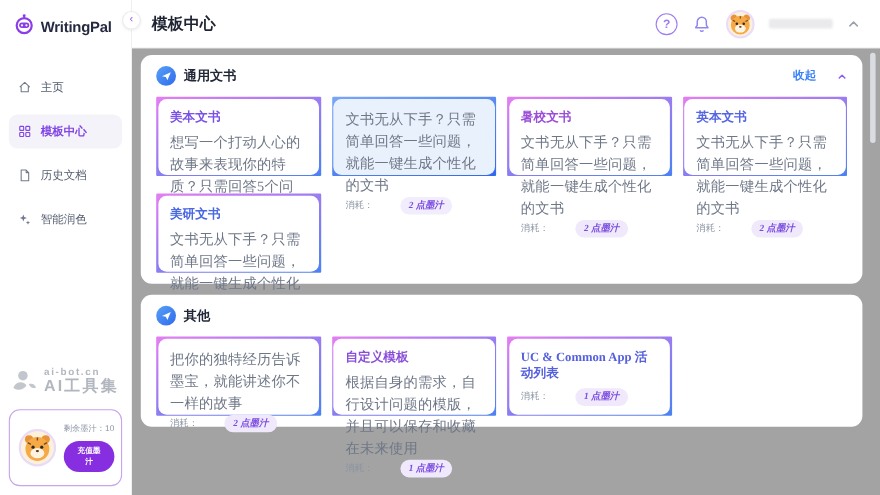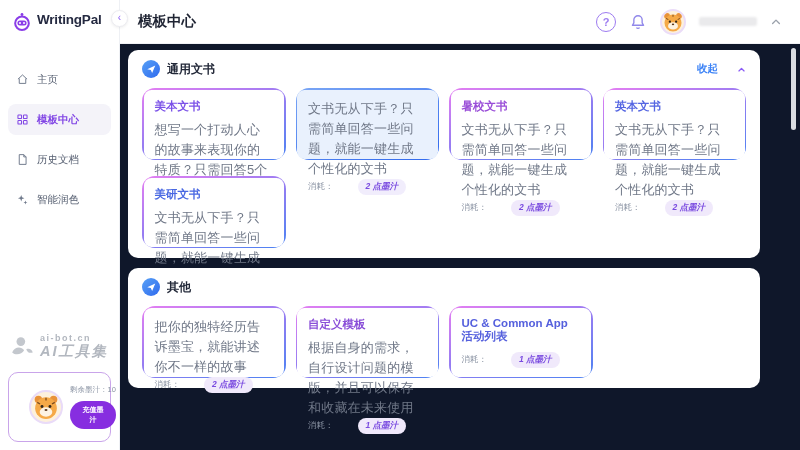--- a/index.html
+++ b/index.html
@@ -3,36 +3,36 @@
 <meta charset="utf-8">
 <style>
   * { margin:0; padding:0; box-sizing:border-box; }
   html,body { width:800px; height:450px; overflow:hidden; background:#fff;
     font-family:"Liberation Sans","DejaVu Sans",sans-serif; }
   .app { width:800px; height:450px; display:flex; position:relative; background:#fff; }
 
   
   .sidebar { width:120px; flex:0 0 120px; background:#fff; border-right:1px solid #eef0f4;
     display:flex; flex-direction:column; }
-  .logo { display:flex; align-items:flex-start; gap:5px; padding:12px 8px 8px 12px; cursor:pointer; }
+  .logo { display:flex; align-items:flex-end; gap:5px; padding:12px 8px 8px 12px; cursor:pointer; }
   .logo-text { font-size:13.5px; font-weight:800; color:#252a41; letter-spacing:-0.2px; }
   .menu { margin-top:24px; padding:0 8px; display:flex; flex-direction:column; gap:9px; }
   .menu-item { display:flex; align-items:center; gap:8px; height:31px; padding:0 8px;
     border-radius:8px; font-size:10.5px; color:#555e70; cursor:pointer; white-space:nowrap; }
   .menu-item svg { width:13px; height:13px; flex:0 0 13px; }
   .menu-item.active { background:#f4f3f9; color:#8247e5; font-weight:700; }
 
   .wm { margin-top:auto; padding:0 4px 12px 10px; display:flex; align-items:center; gap:4px;
     color:#b2b7bf; }
   .wm-text { line-height:1.1; }
   .wm-l1 { font-size:9px; font-weight:800; letter-spacing:1.5px; }
-  .wm-l2 { font-size:14.5px; font-weight:800; letter-spacing:2px;font-style:italic; }
+  .wm-l2 { font-size:14.5px; font-weight:800; letter-spacing:2px; }
 
   .wallet { margin:0 8px 8px 8px; border:1px solid #c9a4ea; border-radius:10px;
-    padding:12px 20px; display:flex; align-items:center; gap:7px; background:#fff; }
+    padding:12px 8px; display:flex; align-items:center; gap:7px; background:#fff; }
   .wallet-avatar { width:34px; height:34px; border-radius:50%; background:#fdf1dc;
     border:2px solid #e9dbf8; flex:0 0 34px; display:flex; align-items:center; justify-content:center; overflow:hidden; }
   .wallet-avatar svg { width:28px; height:28px; }
   .wallet-right { display:flex; flex-direction:column; align-items:flex-start; }
   .wallet-text { font-size:7.5px; color:#8a93a3; margin-bottom:6px; white-space:nowrap; }
   .recharge { background:#872ee0; color:#fff; font-size:7px; font-weight:700; padding:4px 10px;
     border-radius:999px; border:none; cursor:pointer; font-family:inherit; }
 
   
   main { flex:1; min-width:0; display:flex; flex-direction:column; position:relative; }
@@ -46,34 +46,34 @@
   .hicons { display:flex; align-items:center; gap:13px; }
   .help-icon { width:20px; height:20px; border-radius:50%; border:1.6px solid #9d7bf0; color:#9d7bf0;
     font-size:11px; font-weight:700; display:flex; align-items:center; justify-content:center; cursor:pointer; }
   .bell-btn { display:flex; cursor:pointer; }
   .avatar { width:26px; height:26px; border-radius:50%; border:2px solid #eadcf8; background:#fdf1dc;
     display:flex; align-items:center; justify-content:center; overflow:hidden; cursor:pointer; }
   .avatar svg { width:22px; height:22px; }
   .redacted { width:58px; height:9px; background:#eaeaec; border-radius:2px; filter:blur(1.2px); }
   .chev-btn { display:flex; cursor:pointer; }
 
-  .content { flex:1; background:#0f172a; padding:6px 40px 0 8px; overflow:hidden;
+  .content { flex:1; background:#a3a3a3; padding:6px 16px 0 8px; overflow:hidden;
     display:flex; flex-direction:column; gap:10px; }
   .panel { background:#fff; border-radius:10px; padding:10px 14px 10px 14px; }
   .panel-head { display:flex; align-items:center; gap:7px; }
   .sec-icon { width:18px; height:18px; border-radius:50%;
     background:linear-gradient(135deg,#58a1f6,#2f6aee); flex:0 0 18px;
     display:flex; align-items:center; justify-content:center; }
   .sec-icon svg { width:10px; height:10px; }
   .sec-title { font-size:12px; font-weight:800; color:#222838; }
   .sec-collapse { margin-left:auto; display:flex; align-items:center; gap:19px; font-size:10.5px;
     color:#3b82f6; font-weight:700; cursor:pointer; }
   .grid { display:grid; grid-template-columns:repeat(4,1fr); gap:16px 10px; margin-top:10px; }
-  .cardw { border-radius:13px; padding:1.5px; height:72px;
-    background:linear-gradient(160deg,#e57ef2 0%,#9a7cf2 45%,#4b82f2 100%); cursor:pointer; }
+  .cardw { border-radius:1px; padding:1.5px; height:72px;
+    background:linear-gradient(160deg,#e57ef2 0%,#9a7cf2 45%,#4b82f2 100%); cursor:pointer;font-family:Liberation Serif, serif; }
   .cardw.hl { background:linear-gradient(160deg,#7aa6f5,#3069ee); }
   .card { background:#fff; border-radius:7.5px; height:100%; padding:9px 11px;
     display:flex; flex-direction:column; }
   .cardw.hl .card { background:#e9f1fd; }
   .card-title { font-size:11.5px; font-weight:800; margin-bottom:6px; }
   .card-desc { font-size:13px; color:#6f7787; line-height:1.55; letter-spacing:0.2px; }
   .card-cost { margin-top:auto; display:flex; align-items:center; gap:4px;
     font-size:8.5px; color:#8a93a3; }
   .badge { background:#f0e9fb; color:#7a4be0; font-style:italic; font-weight:700;
     padding:2px 8px; border-radius:999px; font-size:8.5px; white-space:nowrap;margin-left:20px; }

